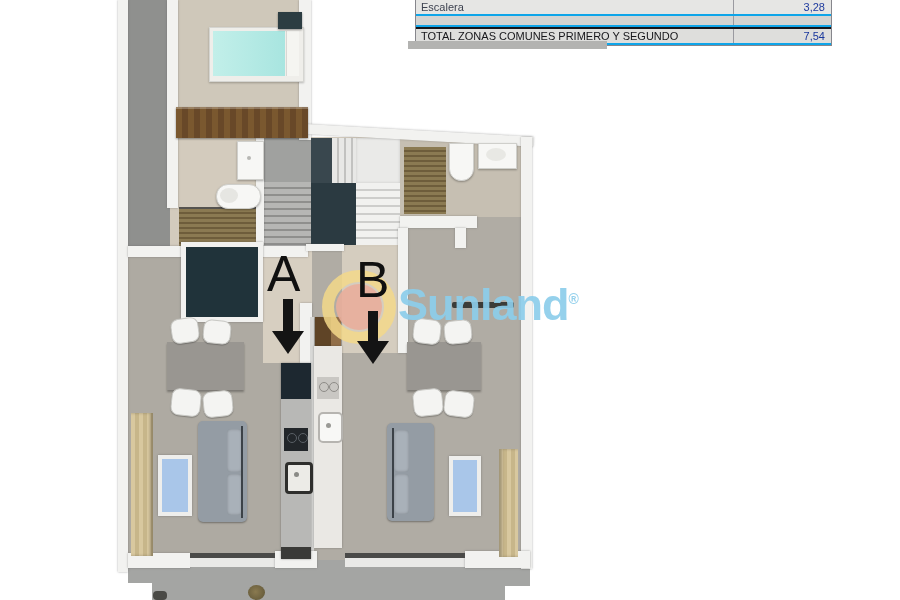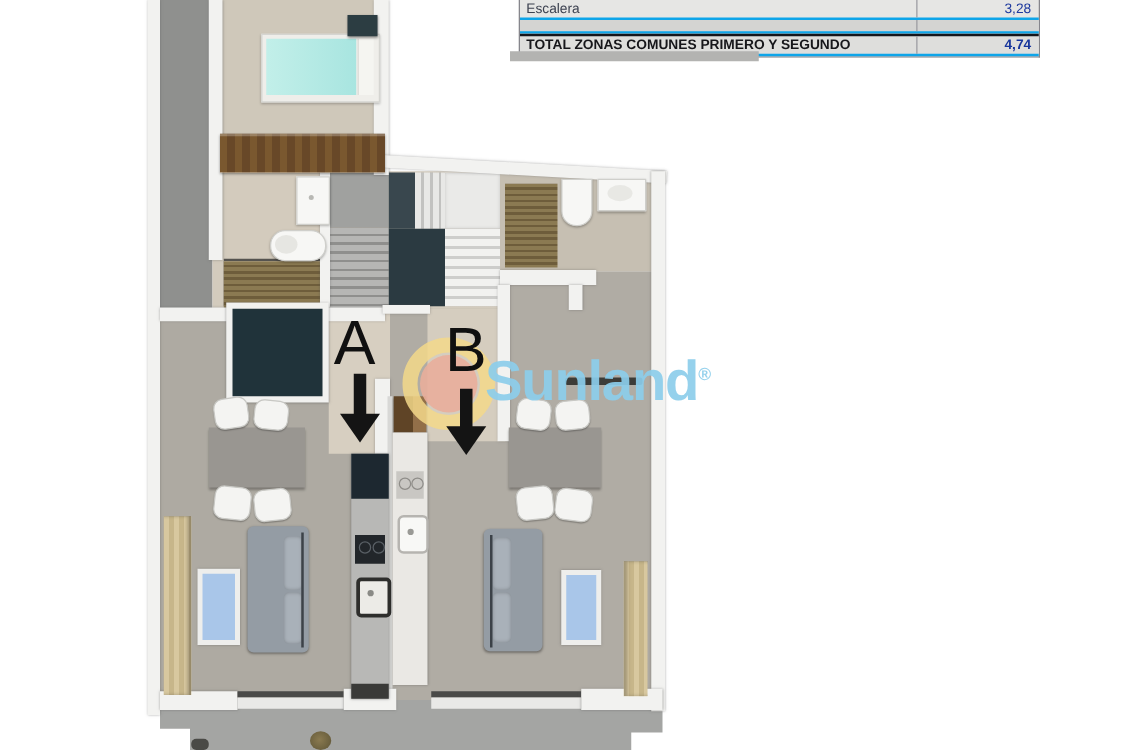--- a/index.html
+++ b/index.html
@@ -19,21 +19,21 @@
   .chair{background:#f4f4f2;border:1px solid #c8c8c4;border-radius:8px;box-shadow:0 1px 1px rgba(0,0,0,.25);}
   .cushion{background:#a9b1b9;border-radius:4px;box-shadow:inset 0 0 3px rgba(0,0,0,.25);}
   .fixture{background:#f7f7f5;border:1px solid #cfcfcb;box-shadow:0 1px 2px rgba(0,0,0,.3);}
   
   #sumtable{left:415px;top:0;width:415px;border:1px solid #86868c;border-top:none;
             font-size:11px;color:#3d4250;background:#e6e6e4;}
   .trow{display:flex;border-bottom:2px solid #0ea5e9;}
   .trow .lc{width:312px;padding:1px 0 1px 5px;border-right:1px solid #9a9aa0;
             white-space:nowrap;overflow:hidden;}
   .trow .vc{flex:1;text-align:right;padding:1px 6px 1px 0;color:#1e3a9e;}
-  .trow.total{border-top:2px solid #15151a;font-weight:bold;color:#16161a;background:#dededc;}
+  .trow.total{border-top:2px solid #15151a;font-weight:normal;color:#16161a;background:#dededc;}
   .trow.total .vc{color:#18369c;}
   .trow.blank{height:9px;background:#d4d4d2;}
   
   .unit-letter{font-size:50px;font-weight:500;color:#101010;line-height:1;}
   .shaft{width:10px;background:#141414;}
   .ahead{width:0;height:0;border-left:16px solid transparent;border-right:16px solid transparent;
          border-top:23px solid #141414;}
   
   #wm-ring{width:50px;height:50px;border:12px solid rgba(243,216,138,.85);border-radius:50%;}
   #wm-dot{width:46px;height:46px;border-radius:50%;background:rgba(233,174,155,.9);}
@@ -155,21 +155,21 @@
     <div class="abs" style="left:318px;top:412px;width:21px;height:27px;background:#f8f8f6;border:2px solid #b6b4b0;border-radius:5px;"></div>
     <div class="abs" style="left:326px;top:423px;width:5px;height:5px;background:#9a9a96;border-radius:50%;"></div>
 
     <div class="abs" style="left:248px;top:585px;width:17px;height:15px;background:radial-gradient(circle at 45% 45%, #8a7a50, #5d5436);border-radius:50%;"></div>
     <div class="abs" style="left:153px;top:591px;width:14px;height:9px;background:#4a4a46;border-radius:4px;"></div>
   </div>
 
   <div>
     <div id="wm-ring" class="abs" style="left:322px;top:270px;"></div>
     <div id="wm-dot" class="abs" style="left:336px;top:284px;"></div>
-    <div id="wm-text" class="abs" style="left:388px;top:282px;">
+    <div id="wm-text" class="abs" style="left:398px;top:282px;">
       <span>Sunland</span><sup>®</sup>
     </div>
   </div>
 
   <div class="abs unit-letter" style="left:267px;top:249px;">A</div>
   <div class="abs shaft" style="left:283px;top:299px;height:33px;"></div>
   <div class="abs ahead" style="left:272px;top:331px;"></div>
 
   <div class="abs unit-letter" style="left:356px;top:255px;">B</div>
   <div class="abs shaft" style="left:368px;top:311px;height:31px;"></div>
@@ -179,18 +179,18 @@
     <div class="trow">
       <div class="lc">Escalera</div>
       <div class="vc">3,28</div>
     </div>
     <div class="trow blank">
       <div class="lc"></div>
       <div class="vc"></div>
     </div>
     <div class="trow total">
       <div class="lc">TOTAL ZONAS COMUNES PRIMERO Y SEGUNDO</div>
-      <div class="vc">4,74</div>
+      <div class="vc">7,54</div>
     </div>
   </div>
   <div class="abs" style="left:408px;top:41px;width:199px;height:8px;background:#b3b3b1;"></div>
 
 </div>
 
 </body></html>

